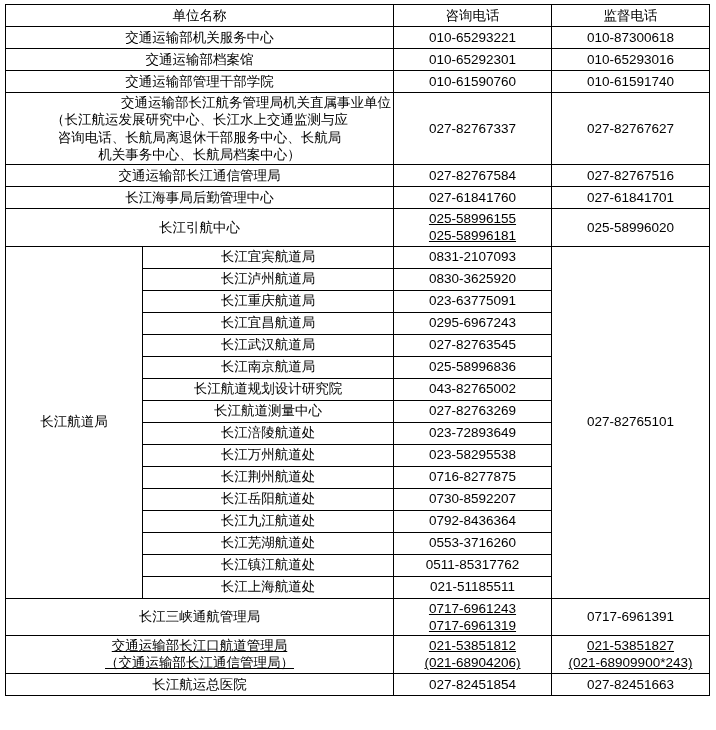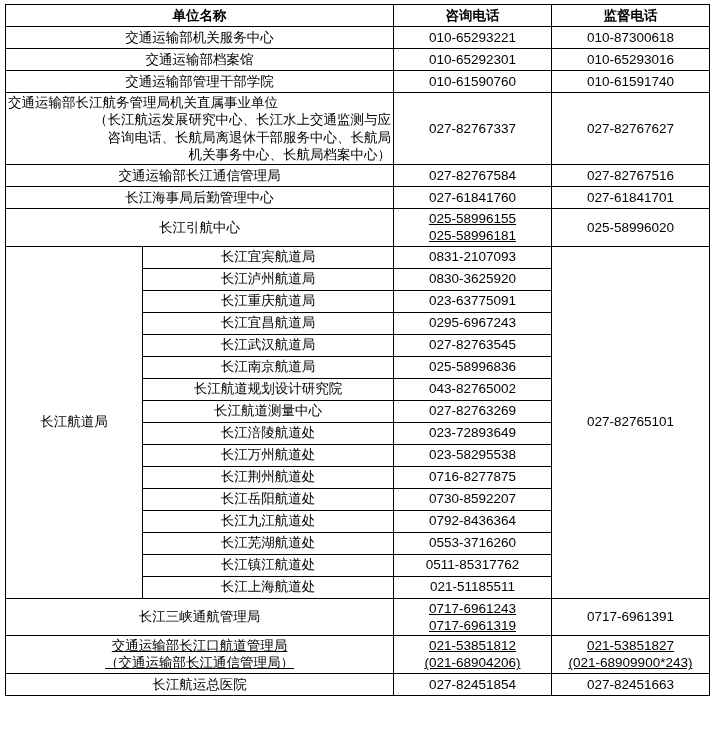--- a/index.html
+++ b/index.html
@@ -37,36 +37,36 @@
     word-break: break-all;
   }
   td.multi {
     text-align: left;
     padding-left: 8px;
     padding-right: 8px;
     line-height: 1.42;
   }
   td.multi .ln {
     display: block;
-    text-align: left;
+    text-align: right;
   }
   td.multi .ln-left {
     display: block;
-    text-align: right;
+    text-align: center;
   }
   .two-line .ln {
     display: block;
     text-decoration: underline;
   }
   col.c-name   { width: 137px; }
   col.c-sub    { width: 251px; }
   col.c-phone1 { width: 158px; }
   col.c-phone2 { width: 158px; }
   td.header {
-    font-weight: bold;
+    font-weight: normal;
   }
 </style>
 </head>
 <body>
 
 <div id="sheet">
   <table class="contact-table">
     <colgroup>
       <col class="c-name">
       <col class="c-sub">

